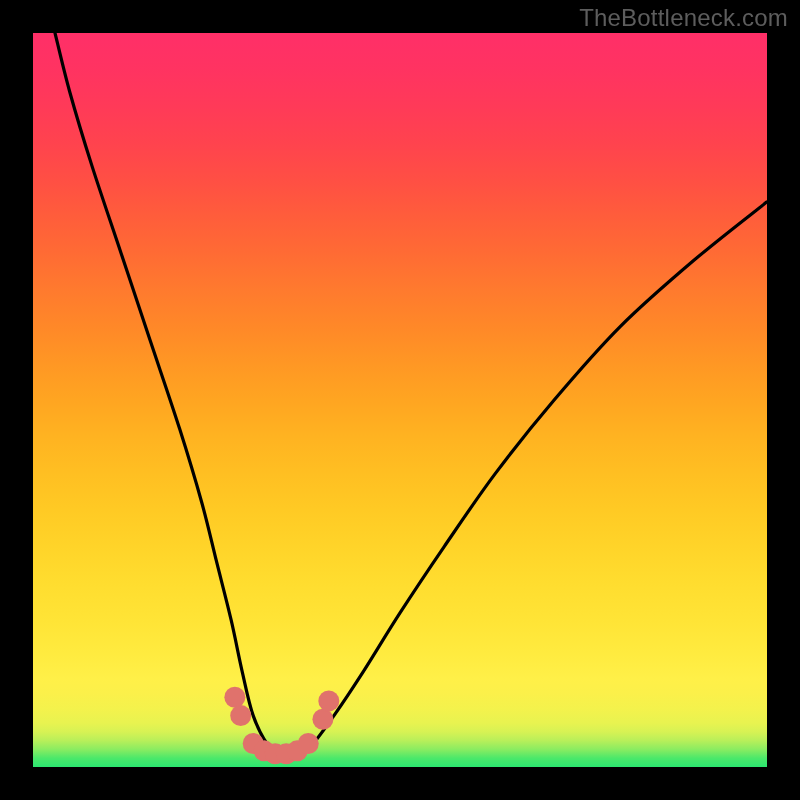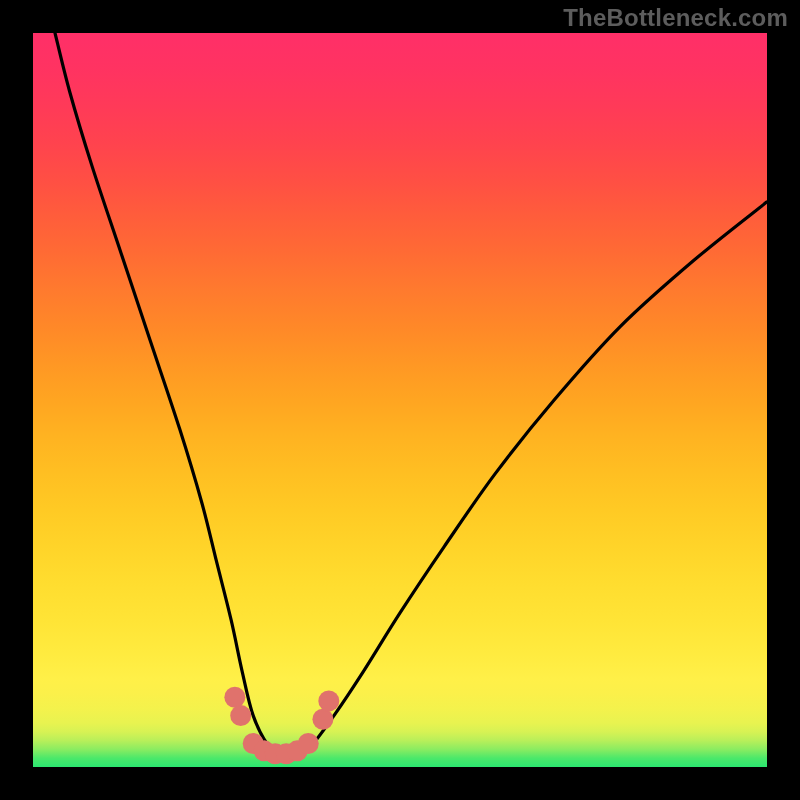--- a/index.html
+++ b/index.html
@@ -55,21 +55,21 @@
       #ff3361 95%,
       #ff2f68 100%
     );
   }
   .watermark {
     position: absolute;
     top: 4px;
     right: 12px;
     color: #5d5d5d;
     font-size: 24px;
-    font-weight: 700;
+    font-weight: 400;
     letter-spacing: 0.2px;
   }
   svg.curve {
     position: absolute;
     top: 0;
     left: 0;
   }
 </style>
 </head>
 <body>

